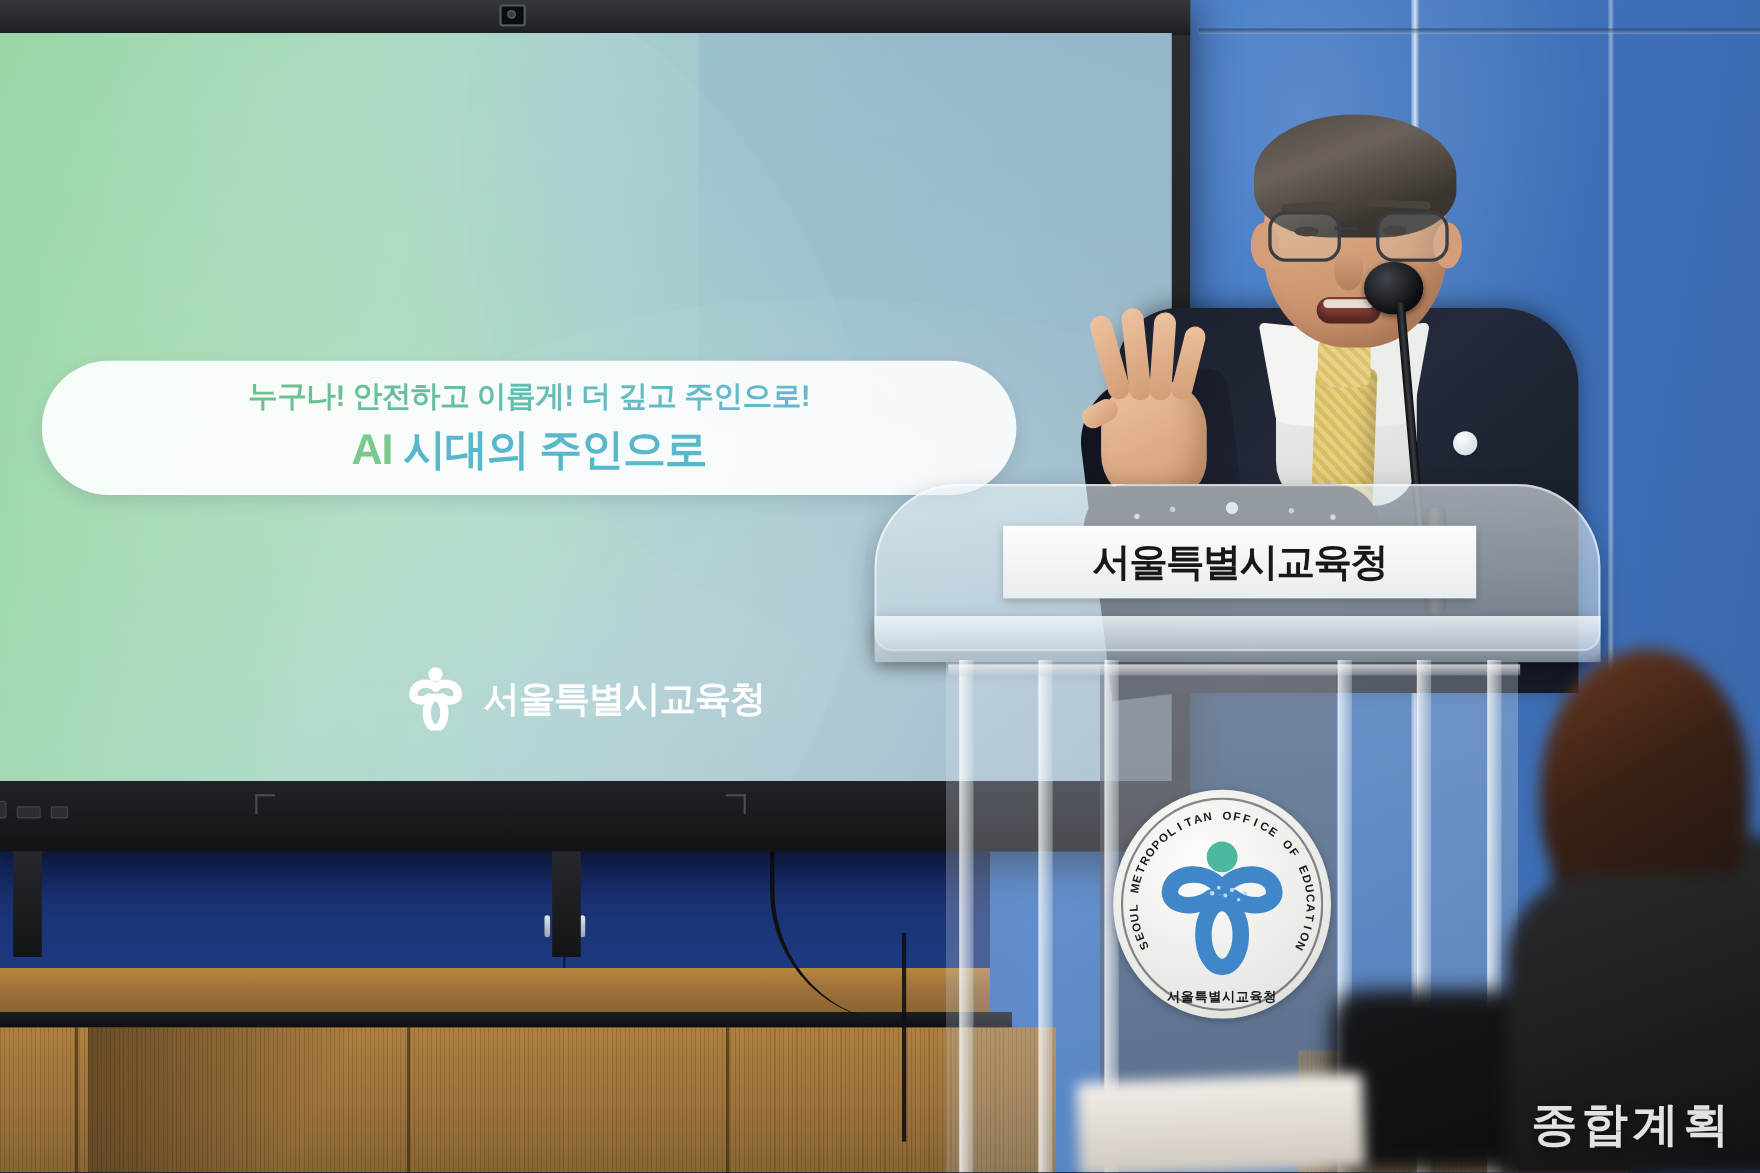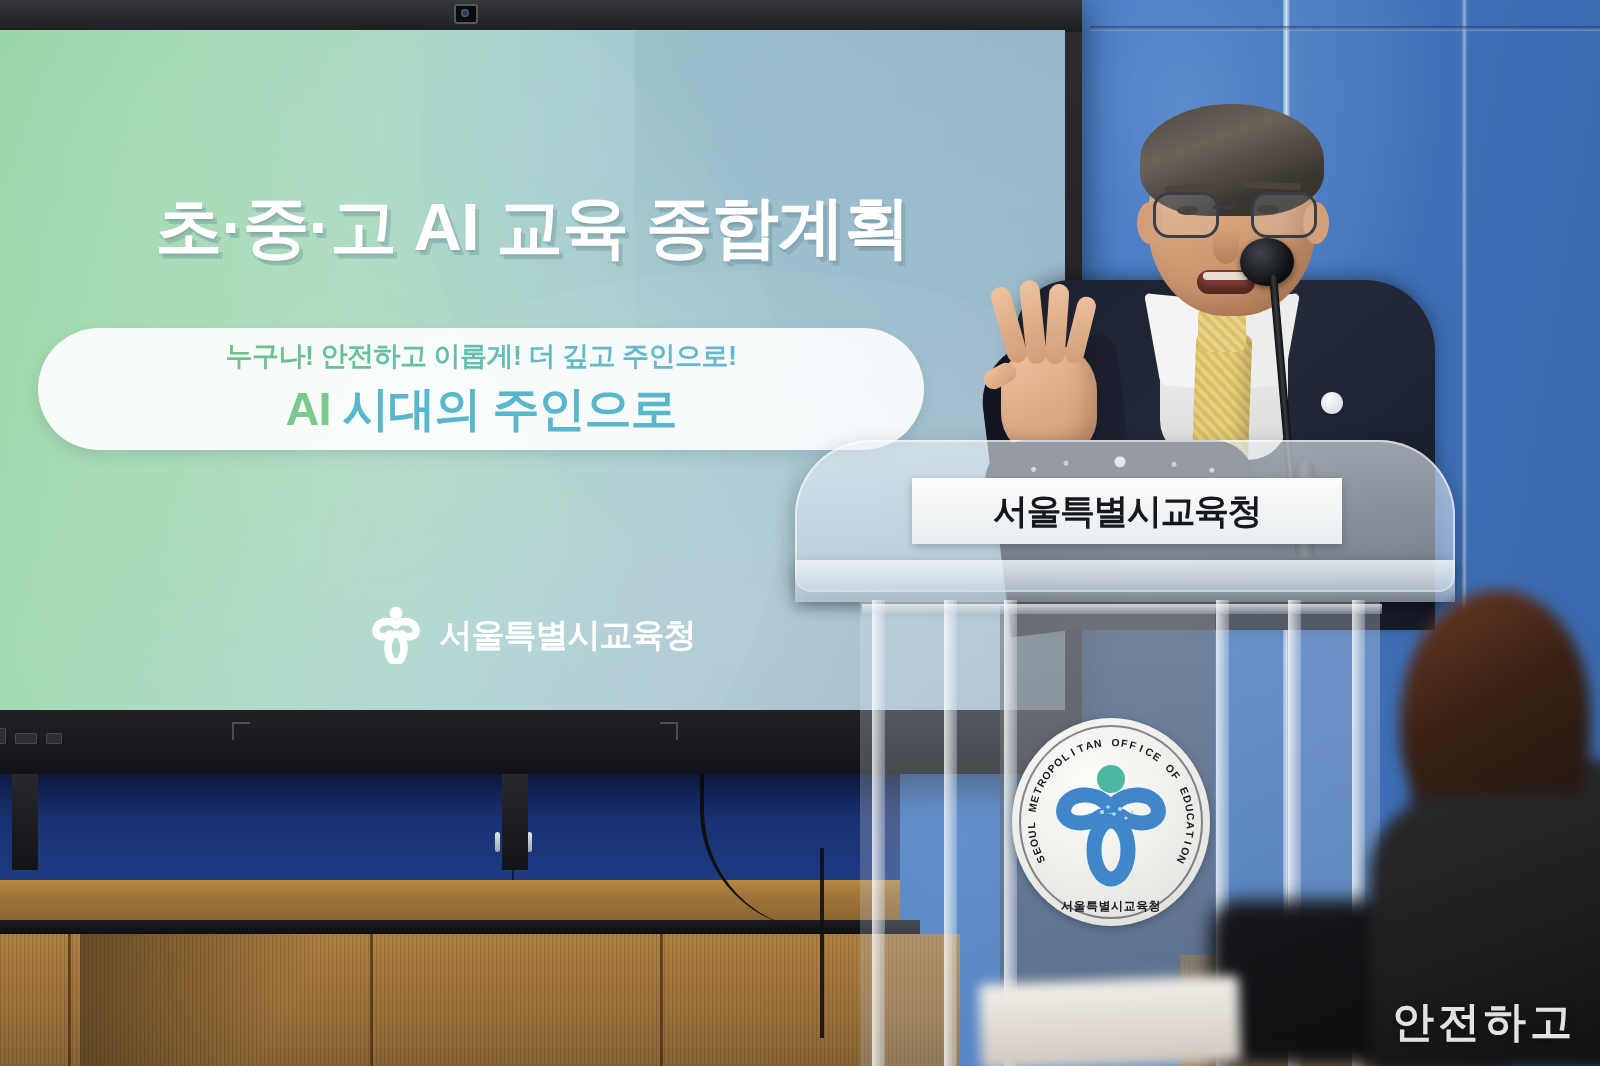--- a/index.html
+++ b/index.html
@@ -71,21 +71,21 @@
   .slide-title{position:absolute;left:0;right:0;top:152px;text-align:center;
     font-size:67px;font-weight:bold;color:#ffffff;letter-spacing:-1px;
     text-shadow:4px 5px 0 rgba(96,128,140,.30), 0 2px 2px rgba(80,110,120,.25);}
 
   .pill{position:absolute;left:38px;top:298px;width:886px;height:122px;border-radius:61px;
     background:rgba(255,255,255,.90);box-shadow:0 6px 14px rgba(90,120,130,.22);
     display:flex;flex-direction:column;align-items:center;justify-content:center;gap:4px;}
   .pill-line1{font-size:27px;font-weight:bold;letter-spacing:-.5px;
     background:linear-gradient(90deg,#6fc08a 0%,#66bfa2 35%,#63bbc4 70%,#66b7d0 100%);
     -webkit-background-clip:text;background-clip:text;color:transparent;}
-  .pill-line2{font-size:47px;font-weight:bold;letter-spacing:-1px;}
+  .pill-line2{font-size:39px;font-weight:bold;letter-spacing:-1px;}
   .pill-line2 .ai{color:#7cc98d;}
   .pill-line2 .rest{color:#59b7cc;}
 
   .slide-date{position:absolute;left:0;right:0;top:470px;text-align:center;color:#fff;font-size:31px;letter-spacing:.5px;}
 
   .slide-logo{position:absolute;left:0;right:0;top:576px;display:flex;align-items:center;justify-content:center;gap:18px;}
   .slide-logo-mark{position:relative;width:52px;height:58px;}
   .slide-logo-text{color:#fff;font-size:33px;font-weight:bold;letter-spacing:-1px;}
 
   
@@ -217,21 +217,20 @@
     </div>
 
     <div class="tv-screen">
 
       <div class="slide">
         <div class="slide-arc a1"></div>
         <div class="slide-arc a2"></div>
         <div class="slide-arc a3"></div>
         <div class="slide-wedge"></div>
 
-        <div class="slide-title">초·중·고 AI 교육 종합계획</div>
 
         <div class="pill">
           <div class="pill-line1">누구나! 안전하고 이롭게! 더 깊고 주인으로!</div>
           <div class="pill-line2">
             <span class="ai">AI</span><span class="rest"> 시대의 주인으로</span>
           </div>
         </div>
 
 
         <div class="slide-logo">
@@ -386,14 +385,14 @@
   <div class="fg">
     <div class="fg-laptop">
         <div class="fg-screen"></div>
       </div>
     <div class="fg-chair"></div>
     <div class="fg-hair"></div>
     <div class="fg-shoulder"></div>
   </div>
   <div class="fg-paper"></div>
 
-  <div class="watermark">안전하고</div>
+  <div class="watermark">종합계획</div>
 </div>
 
 </body></html>

